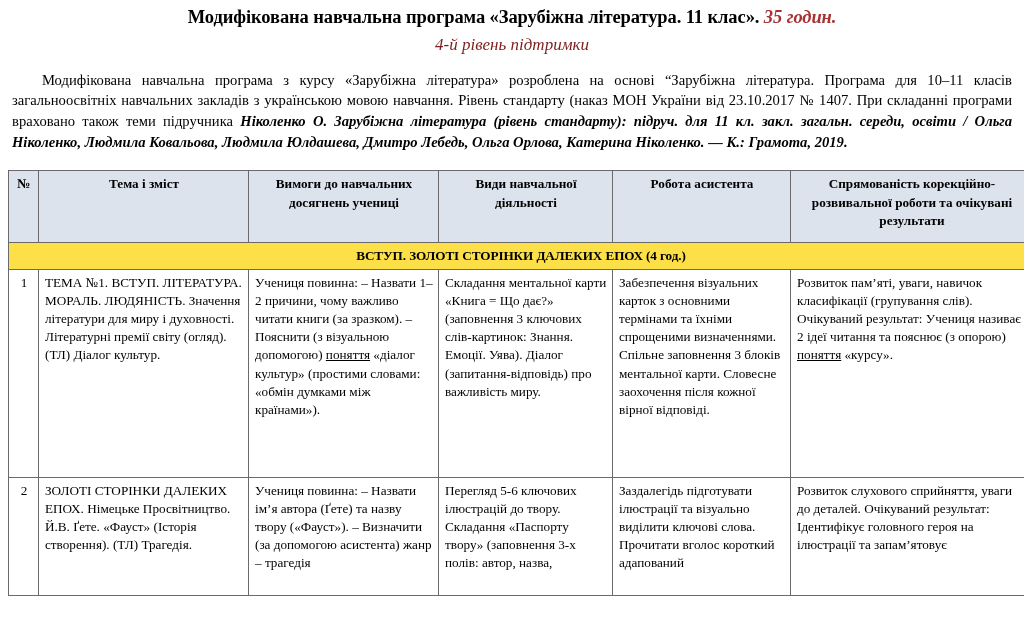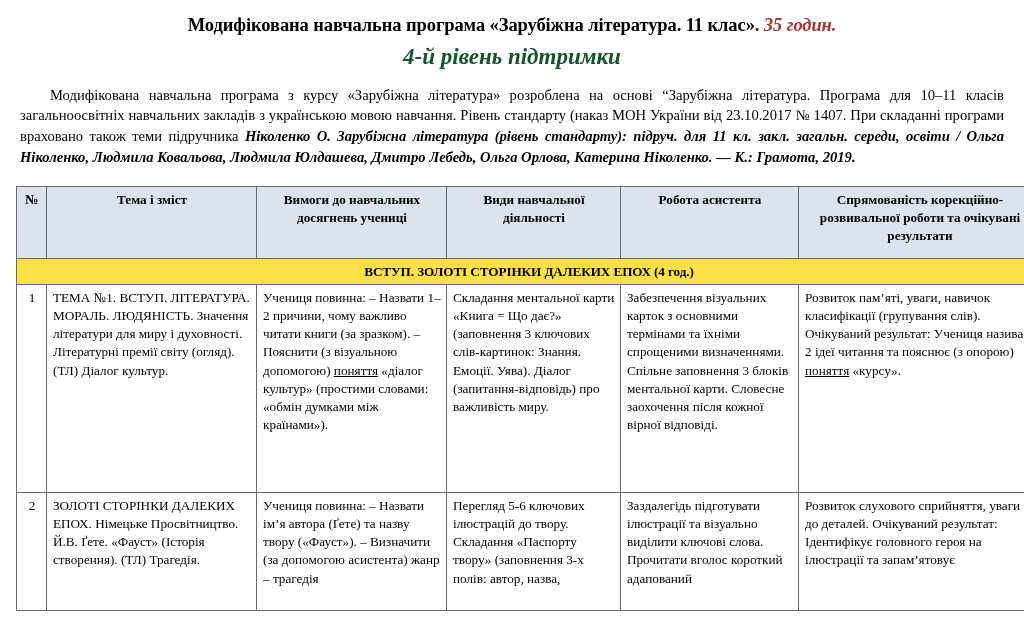--- a/index.html
+++ b/index.html
@@ -14,45 +14,45 @@
     overflow: hidden;
     font-family: "Liberation Serif", "DejaVu Serif", serif;
     color: #000000;
     -webkit-font-smoothing: antialiased;
   }
   .page {
     width: 1024px;
     height: 632px;
     position: relative;
     box-sizing: border-box;
-    padding: 8px;
+    padding: 0;
   }
 
   
   .title-block {
     padding: 6px 14px 0 14px;
     text-align: center;
   }
   .doc-title {
     font-size: 18.5px;
     font-weight: bold;
     line-height: 1.25;
     margin: 0;
     letter-spacing: -0.1px;
   }
   .doc-title .hours {
     color: #a83232;
     font-style: italic;
     font-weight: bold;
   }
   .doc-subtitle {
-    font-size: 23px;
-    font-weight: bold;
+    font-size: 17px;
+    font-weight: normal;
     font-style: italic;
-    color: #14532d;
+    color: #7f1d1d;
     margin: 6px 0 0 0;
     line-height: 1.2;
   }
 
   
   .intro {
     margin: 14px 12px 0 12px;
     font-size: 14.6px;
     line-height: 1.42;
     text-align: justify;

